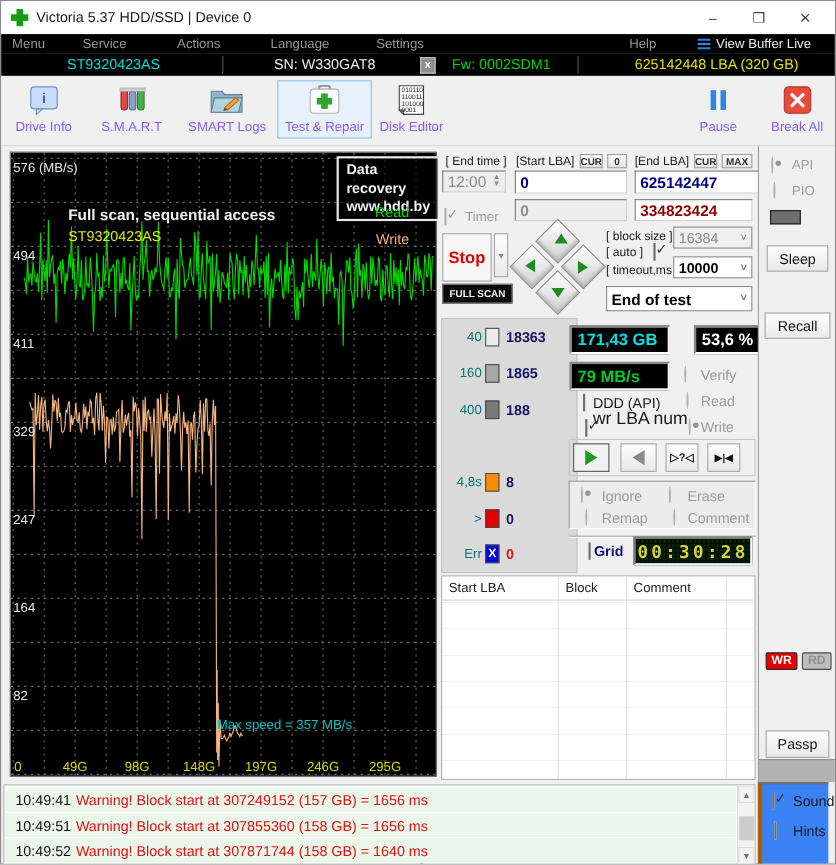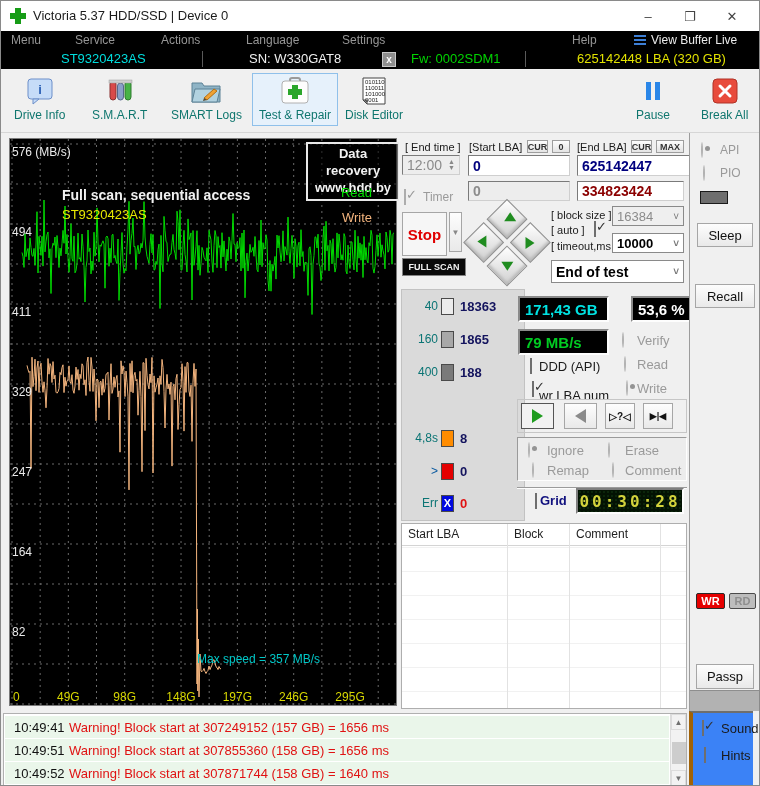--- a/index.html
+++ b/index.html
@@ -11,21 +11,21 @@
 .wctl{width:34px;height:30px;display:flex;align-items:center;justify-content:center;color:#444;font-size:13px;cursor:pointer}
 .menubar{left:0;top:30px;width:100%;height:18px;background:#000;color:#969696;font-size:12px}
 .mitem{position:absolute;top:2px;cursor:pointer}
 .drivebar{left:0;top:48px;width:100%;height:20px;background:#000;font-size:13px}
 .dseg{position:absolute;top:2px;white-space:nowrap}
 .dsep{position:absolute;top:2px;width:1px;height:16px;background:#5a5a5a}
 
 .toolbar{left:0;top:68px;width:100%;height:64px;background:#f0f0f0;border-bottom:1px solid #d6d6d6}
 .tbtn{position:absolute;top:4px;display:flex;flex-direction:column;align-items:center;cursor:pointer;padding:3px 6px;border:1px solid transparent}
 .tbtn.sel{background:#e6f1fb;border:1px solid #8fc0ea}
-.tlabel{font-size:12px;color:#0f766e;margin-top:3px;white-space:nowrap}
+.tlabel{font-size:12px;color:#8b5cf6;margin-top:3px;white-space:nowrap}
 
 .btn{background:linear-gradient(#fdfdfd,#e9e9e9);border:1px solid #a6a6a6;display:flex;align-items:center;justify-content:center;cursor:pointer;color:#111}
 .inp{background:#fff;border-style:solid;border-width:1px;border-color:#7a7a7a #cfcfcf #cfcfcf #7a7a7a;font-weight:bold;color:#00007e;font-size:14px;display:flex;align-items:center;padding:0 4px}
 .inp.dim{background:#ededed;color:#8b8b8b}
 .inp.red{color:#8b0000}
 .lcd{background:#000;border-style:solid;border-width:2px;border-color:#8a8a8a #fdfdfd #fdfdfd #8a8a8a;display:flex;align-items:center;padding:0 5px;font-weight:bold;font-size:15px}
 .chk{width:13px;height:13px;background:#fff;border:1px solid #6e6e6e;position:relative;flex:none;cursor:pointer}
 .chk.on::after{content:"✓";position:absolute;left:1px;top:-3px;font-size:13px;color:#333}
 .chk.dim{border-color:#adadad}
 .chk.dim.on::after{color:#9a9a9a}
@@ -35,21 +35,21 @@
 .rad.dim.on::after{background:#949494}
 .lbl{font-size:11px;color:#1a1a1a;white-space:nowrap}
 .lbl.dim{color:#9a9a9a}
 .sbtn{font-size:9px;font-weight:bold;color:#333;background:linear-gradient(#fdfdfd,#e4e4e4);border:1px solid #9e9e9e;display:flex;align-items:center;justify-content:center;cursor:pointer}
 .combo{background:#fff;border:1px solid #8a8a8a;display:flex;align-items:center;justify-content:space-between;padding:0 4px;cursor:pointer;font-size:13px}
 .combo .chev{color:#777;font-size:10px}
 .combo.dim{background:#efefef;color:#8b8b8b}
 
 .graph{left:8px;top:137px;width:388px;height:568px;background:#000;border:1px solid #7a7a7a}
 .gtxt{position:absolute;white-space:nowrap}
-.wm{position:absolute;border:2px solid #e8e8e8;color:#f2f2f2;font-weight:bold;font-size:13px;text-align:center;line-height:1.3;padding:2px 7px;background:rgba(0,0,0,.55)}
+.wm{position:absolute;border:2px solid #e8e8e8;color:#f2f2f2;font-weight:bold;font-size:13px;text-align:left;line-height:1.3;padding:2px 7px;background:rgba(0,0,0,.55)}
 
 .midpanel{left:398px;top:132px;width:290px;height:578px;background:#f0f0f0}
 .histo{position:absolute;left:2px;top:156px;width:124px;height:232px;background:#dadada;border:1px solid #c2c2c2}
 .hrow{position:absolute;left:0;width:100%;height:22px;display:flex;align-items:center}
 .hlabel{width:36px;text-align:right;color:#0a7474;font-size:12px;flex:none}
 .hblock{width:13px;height:17px;border:1px solid #4a4a4a;margin-left:3px;flex:none;position:relative;color:#fff;font-weight:bold;font-size:11px;text-align:center;line-height:15px}
 .hcount{margin-left:6px;font-weight:bold;font-size:13px;color:#14145e}
 .sunken{border-style:solid;border-width:1px;border-color:#9a9a9a #fdfdfd #fdfdfd #9a9a9a;background:#ececec}
 .ridge{height:2px;border-top:1px solid #9a9a9a;border-bottom:1px solid #fdfdfd}
 
@@ -342,21 +342,21 @@
     <span class="a rad dim" style="left:219px;top:200px"></span>
     <span class="a lbl dim" style="left:238px;top:200px;font-size:13px">Verify</span>
     <span class="a rad dim" style="left:219px;top:224px"></span>
     <span class="a lbl dim" style="left:238px;top:224px;font-size:13px">Read</span>
     <span class="a rad dim on" style="left:219px;top:248px"></span>
     <span class="a lbl dim" style="left:238px;top:248px;font-size:13px">Write</span>
 
     <span class="a chk" style="left:121px;top:226px"></span>
     <span class="a lbl" style="left:140px;top:226px;font-size:13px">DDD (API)</span>
     <span class="a chk on" style="left:121px;top:249px"></span>
-    <span class="a lbl" style="left:140px;top:255px;font-size:13px">wr LBA num</span>
+    <span class="a lbl" style="left:140px;top:239px;font-size:16px">wr LBA num</span>
 
     
     <div class="a" style="left:118px;top:266px;width:170px;height:34px;border:1px solid #c6c6c6"></div>
     <div class="a btn" style="left:122px;top:270px;width:33px;height:26px;border-color:#555;background:#f2f2f2">
       <span class="tri" style="position:static;border-left:11px solid #1f9c1f;border-right:none;border-top:7px solid transparent;border-bottom:7px solid transparent"></span>
     </div>
     <div class="a btn" style="left:165px;top:270px;width:33px;height:26px">
       <span class="tri" style="position:static;border-right:11px solid #8a8a8a;border-left:none;border-top:7px solid transparent;border-bottom:7px solid transparent"></span>
     </div>
     <div class="a btn" style="left:206px;top:270px;width:30px;height:26px;font-size:10px;font-weight:bold">▷?◁</div>

